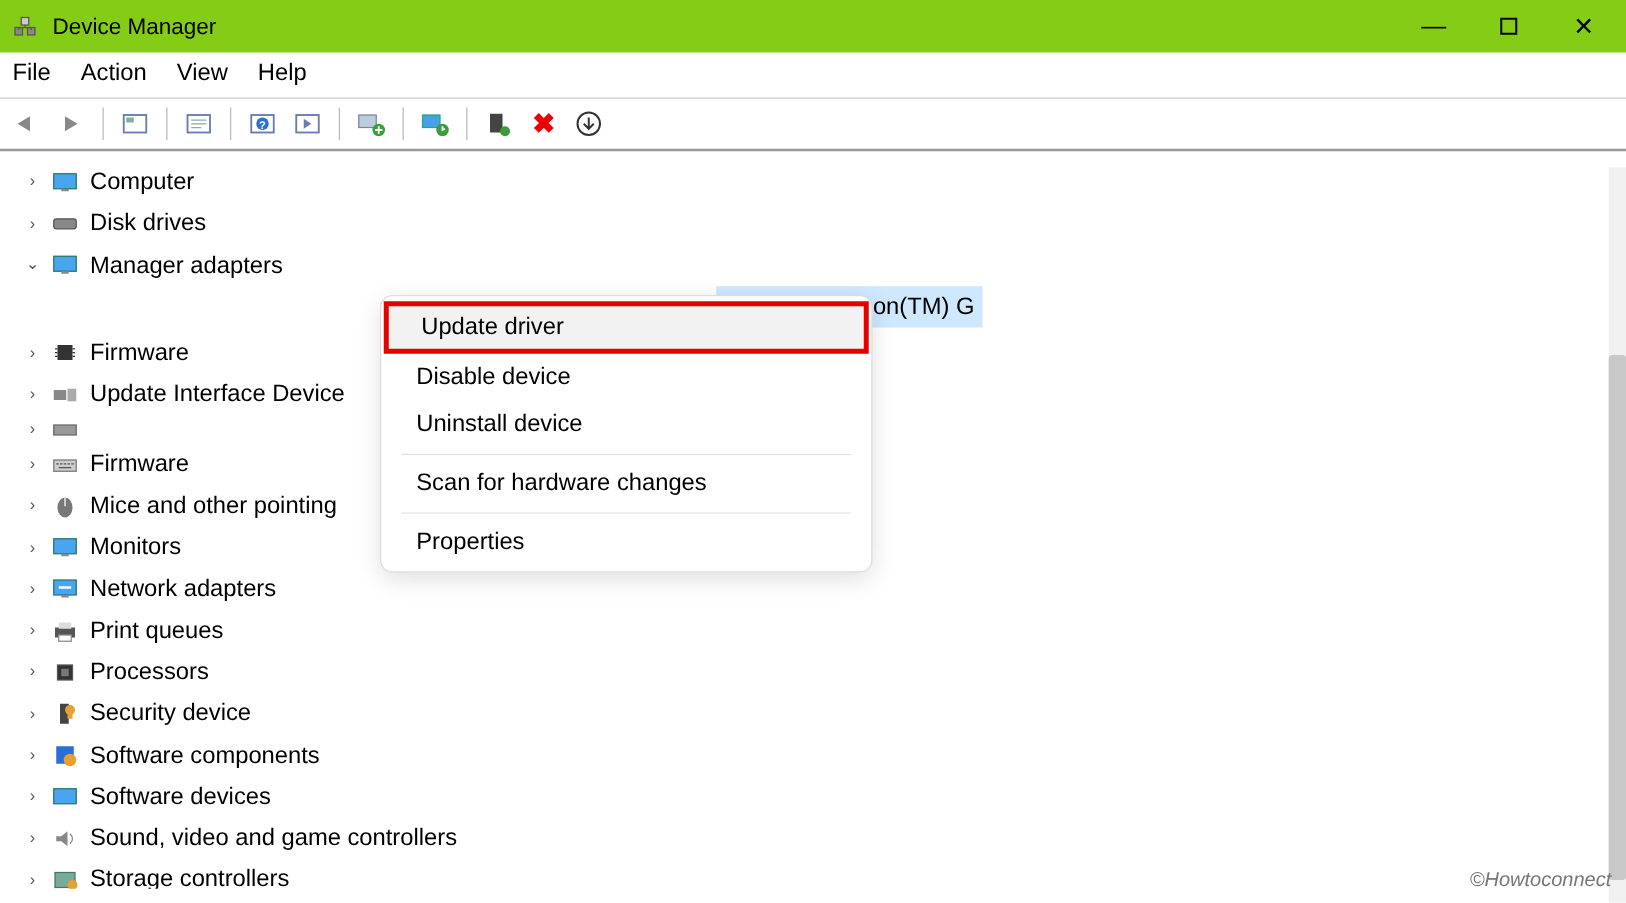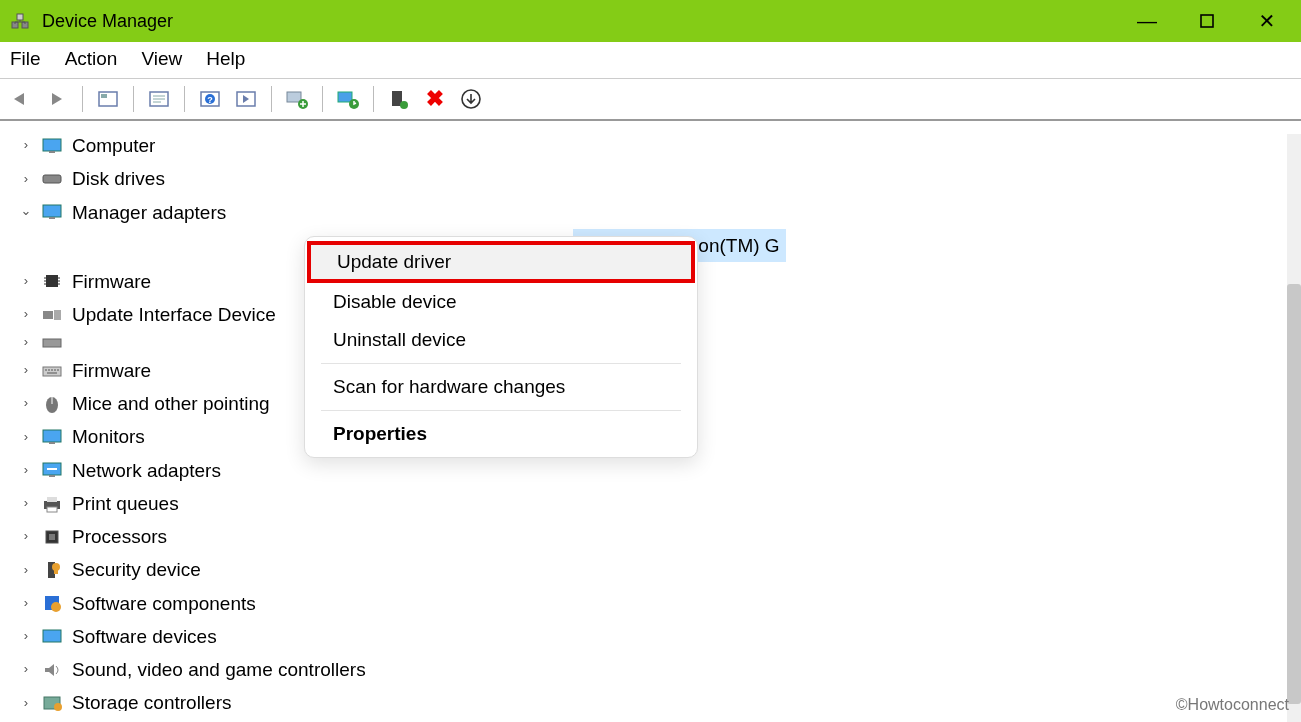--- a/index.html
+++ b/index.html
@@ -95,26 +95,27 @@
   }
   .cm-sep {
     height: 1px; background: #e3e3e3; margin: 4px 16px;
   }
   .cm-highlight {
     outline: 4px solid #e60000;
     outline-offset: -2px;
     margin: 2px 4px;
     background: #f2f2f2;
   }
-  .cm-bold { font-weight: 700; }
+  .cm-bold { font-weight: 400; }
   .watermark {
     position: absolute;
     bottom: 8px; right: 12px;
     color: #777;
     font-size: 16px;
+    font-style: italic;
   }
   .scrollbar {
     position: absolute;
     right: 0;
     top: 134px;
     bottom: 0;
     width: 14px;
     background: #f0f0f0;
   }
   .scrollbar-thumb {

